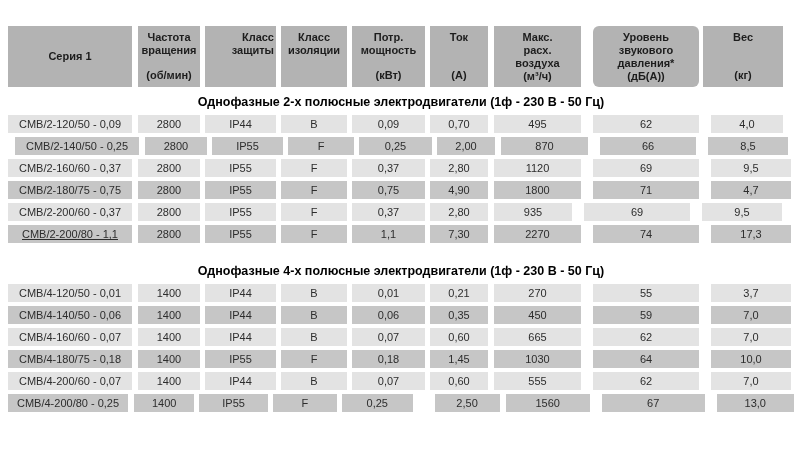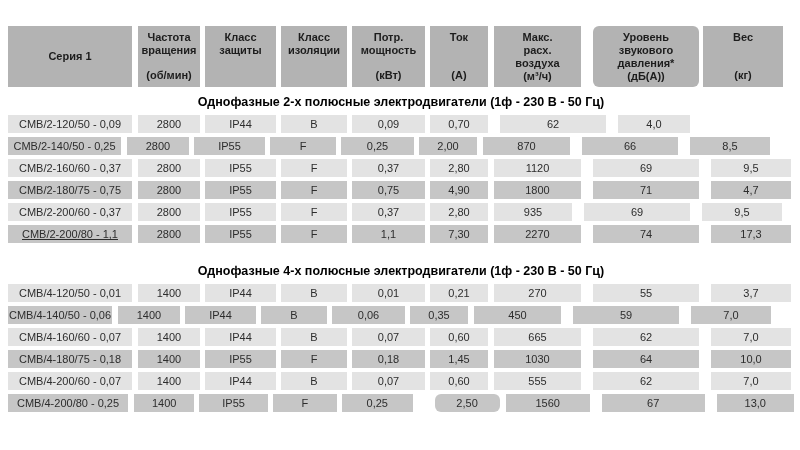--- a/index.html
+++ b/index.html
@@ -58,21 +58,21 @@
 
 <div class="spec-table">
   <div class="header-row">
       <div class="hcell vcenter" style="width: 124px; margin-left: 0px;">
         <div class="h-label">Серия 1</div>
       </div>
       <div class="hcell" style="width: 62px; margin-left: 6px;">
         <div class="h-label">Частота вращения</div>
         <div class="h-unit">(об/мин)</div>
       </div>
-      <div class="hcell" style="width: 71px; margin-left: 5px;">
+      <div class="hcell" style="width: 71px; margin-left: 5px; text-align: right;">
         <div class="h-label">Класс защиты</div>
       </div>
       <div class="hcell" style="width: 66px; margin-left: 5px;">
         <div class="h-label">Класс изоляции</div>
       </div>
       <div class="hcell" style="width: 73px; margin-left: 5px;">
         <div class="h-label">Потр. мощность</div>
         <div class="h-unit">(кВт)</div>
       </div>
       <div class="hcell" style="width: 58px; margin-left: 5px;">
@@ -96,25 +96,26 @@
     </div>
   <div>
       <div class="section-title">Однофазные 2-х полюсные электродвигатели (1ф - 230 В - 50 Гц)</div>
       <div class="data-row row-light">
         <div class="cell" style="width: 124px; margin-left: 0px;">CMB/2-120/50 - 0,09</div>
         <div class="cell" style="width: 62px; margin-left: 6px;">2800</div>
         <div class="cell" style="width: 71px; margin-left: 5px;">IP44</div>
         <div class="cell" style="width: 66px; margin-left: 5px;">B</div>
         <div class="cell" style="width: 73px; margin-left: 5px;">0,09</div>
         <div class="cell" style="width: 58px; margin-left: 5px;">0,70</div>
+        <div class="cell" style="width: 87px; margin-left: 6px;">495</div>
         <div class="cell" style="width: 106px; margin-left: 12px;">62</div>
         <div class="cell" style="width: 72px; margin-left: 12px;">4,0</div>
       </div>
       <div class="data-row row-dark">
-        <div class="cell" style="width: 113px; margin-left: 0px;">CMB/2-140/50 - 0,25</div>
+        <div class="cell" style="width: 124px; margin-left: 7px;">CMB/2-140/50 - 0,25</div>
         <div class="cell" style="width: 62px; margin-left: 6px;">2800</div>
         <div class="cell" style="width: 71px; margin-left: 5px;">IP55</div>
         <div class="cell" style="width: 66px; margin-left: 5px;">F</div>
         <div class="cell" style="width: 73px; margin-left: 5px;">0,25</div>
         <div class="cell" style="width: 58px; margin-left: 5px;">2,00</div>
         <div class="cell" style="width: 87px; margin-left: 6px;">870</div>
         <div class="cell" style="width: 96px; margin-left: 12px;">66</div>
         <div class="cell" style="width: 80px; margin-left: 12px;">8,5</div>
       </div>
       <div class="data-row row-light">
@@ -167,21 +168,21 @@
         <div class="cell" style="width: 62px; margin-left: 6px;">1400</div>
         <div class="cell" style="width: 71px; margin-left: 5px;">IP44</div>
         <div class="cell" style="width: 66px; margin-left: 5px;">B</div>
         <div class="cell" style="width: 73px; margin-left: 5px;">0,01</div>
         <div class="cell" style="width: 58px; margin-left: 5px;">0,21</div>
         <div class="cell" style="width: 87px; margin-left: 6px;">270</div>
         <div class="cell" style="width: 106px; margin-left: 12px;">55</div>
         <div class="cell" style="width: 80px; margin-left: 12px;">3,7</div>
       </div>
       <div class="data-row row-dark">
-        <div class="cell" style="width: 104px; margin-left: 0px;">CMB/4-140/50 - 0,06</div>
+        <div class="cell" style="width: 124px; margin-left: 0px;">CMB/4-140/50 - 0,06</div>
         <div class="cell" style="width: 62px; margin-left: 6px;">1400</div>
         <div class="cell" style="width: 71px; margin-left: 5px;">IP44</div>
         <div class="cell" style="width: 66px; margin-left: 5px;">B</div>
         <div class="cell" style="width: 73px; margin-left: 5px;">0,06</div>
         <div class="cell" style="width: 58px; margin-left: 5px;">0,35</div>
         <div class="cell" style="width: 87px; margin-left: 6px;">450</div>
         <div class="cell" style="width: 106px; margin-left: 12px;">59</div>
         <div class="cell" style="width: 80px; margin-left: 12px;">7,0</div>
       </div>
       <div class="data-row row-light">
@@ -216,19 +217,19 @@
         <div class="cell" style="width: 87px; margin-left: 6px;">555</div>
         <div class="cell" style="width: 106px; margin-left: 12px;">62</div>
         <div class="cell" style="width: 80px; margin-left: 12px;">7,0</div>
       </div>
       <div class="data-row row-dark">
         <div class="cell" style="width: 124px; margin-left: 0px;">CMB/4-200/80 - 0,25</div>
         <div class="cell" style="width: 62px; margin-left: 6px;">1400</div>
         <div class="cell" style="width: 71px; margin-left: 5px;">IP55</div>
         <div class="cell" style="width: 66px; margin-left: 5px;">F</div>
         <div class="cell" style="width: 73px; margin-left: 5px;">0,25</div>
-        <div class="cell" style="width: 67px; margin-left: 22px; border-radius: 6px;">2,50</div>
+        <div class="cell" style="width: 67px; margin-left: 22px;">2,50</div>
         <div class="cell" style="width: 87px; margin-left: 6px;">1560</div>
         <div class="cell" style="width: 106px; margin-left: 12px;">67</div>
         <div class="cell" style="width: 80px; margin-left: 12px;">13,0</div>
       </div>
     </div>
 </div>
 
 </body></html>

